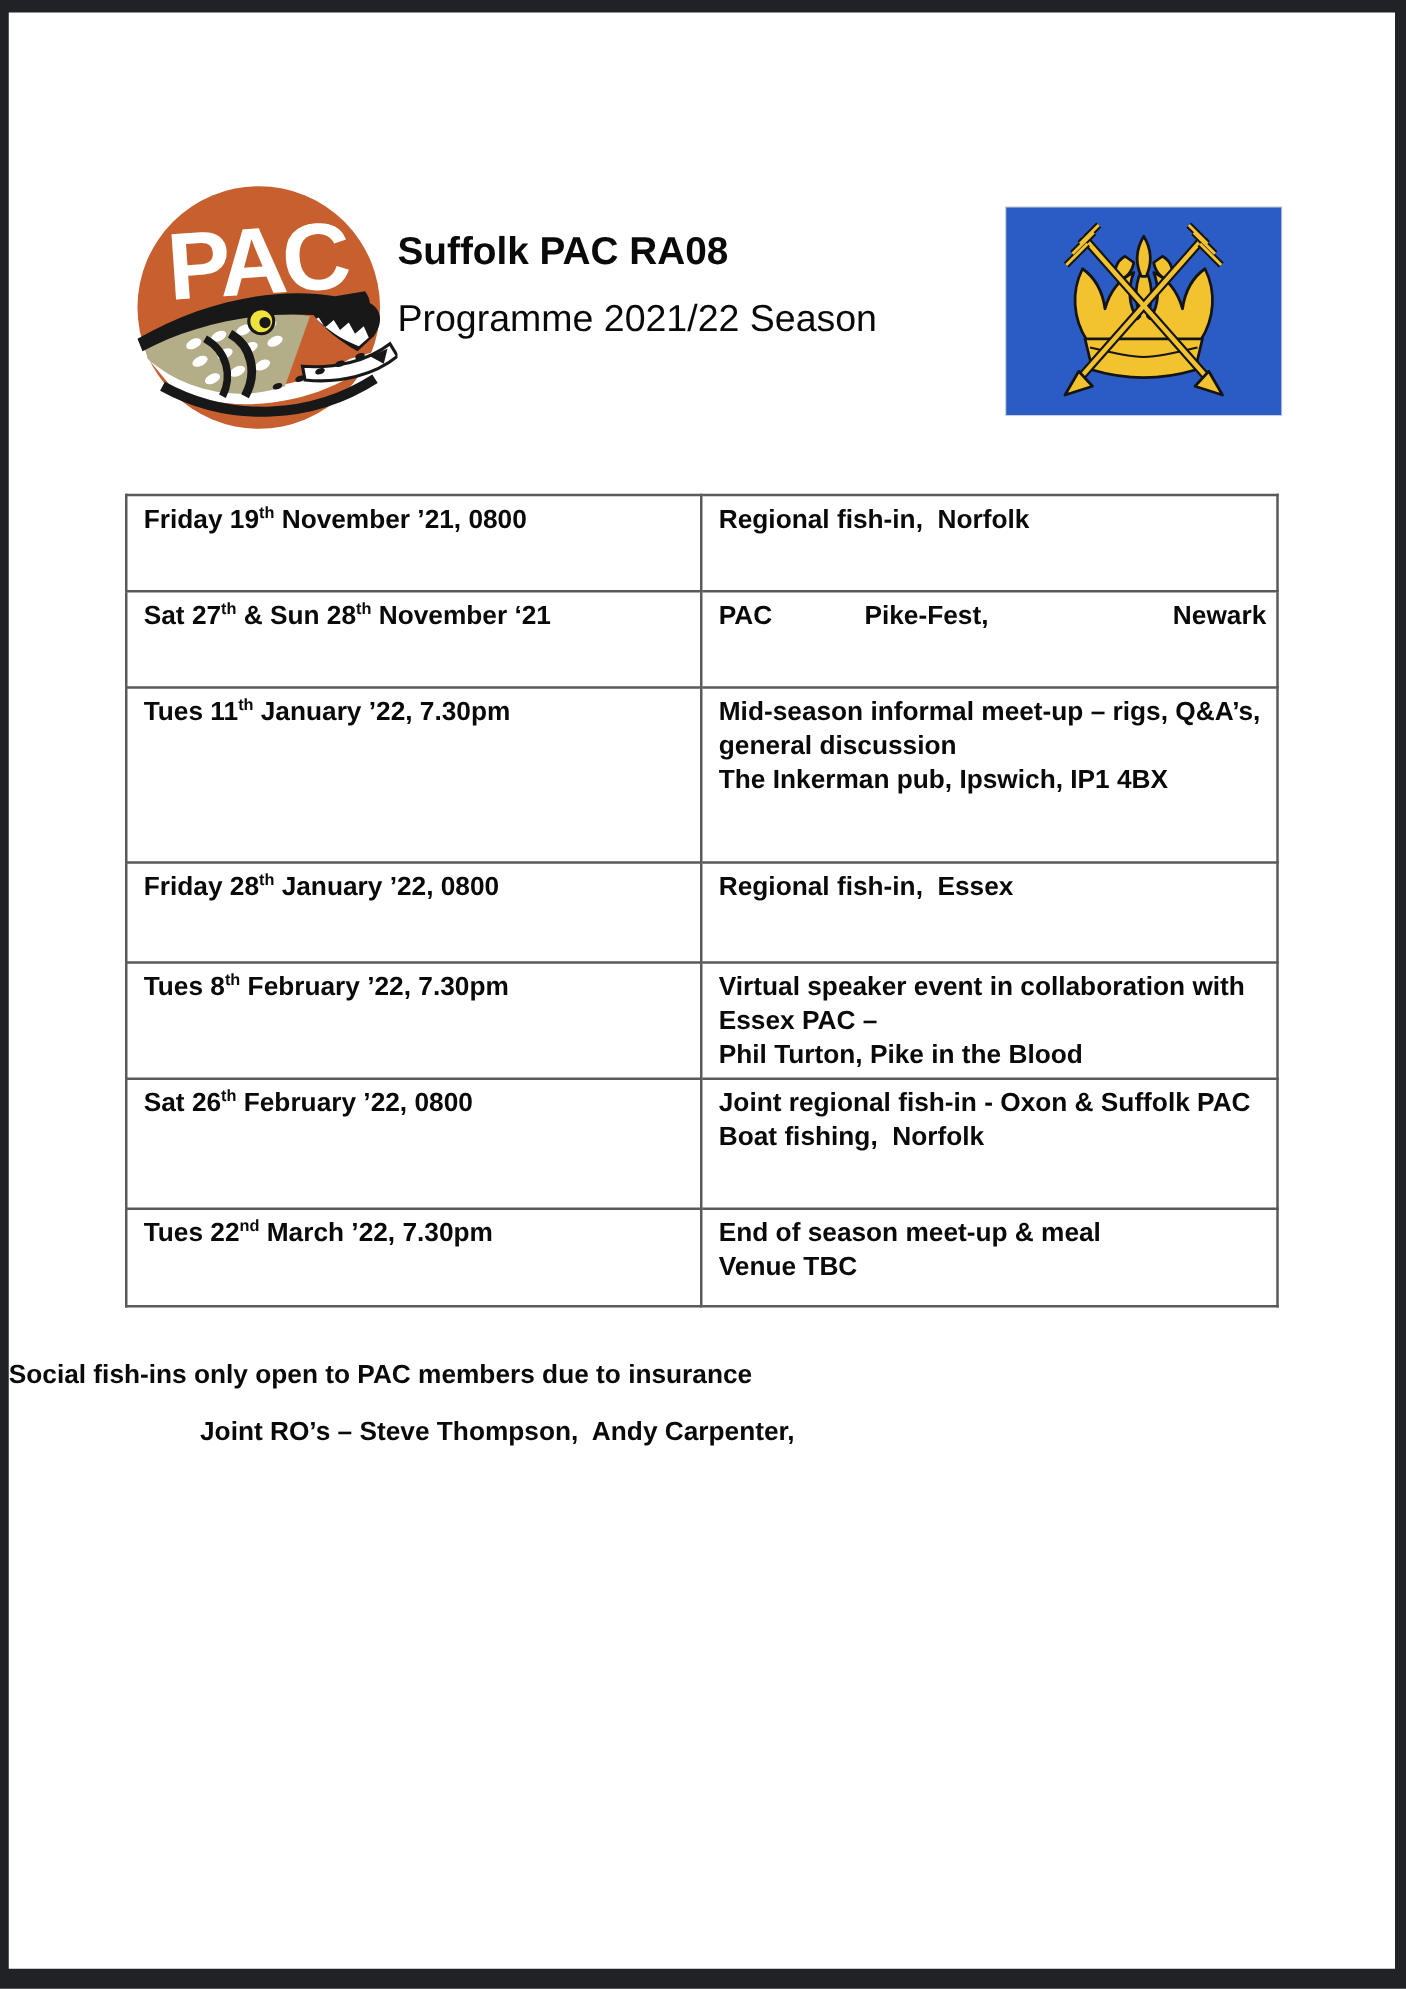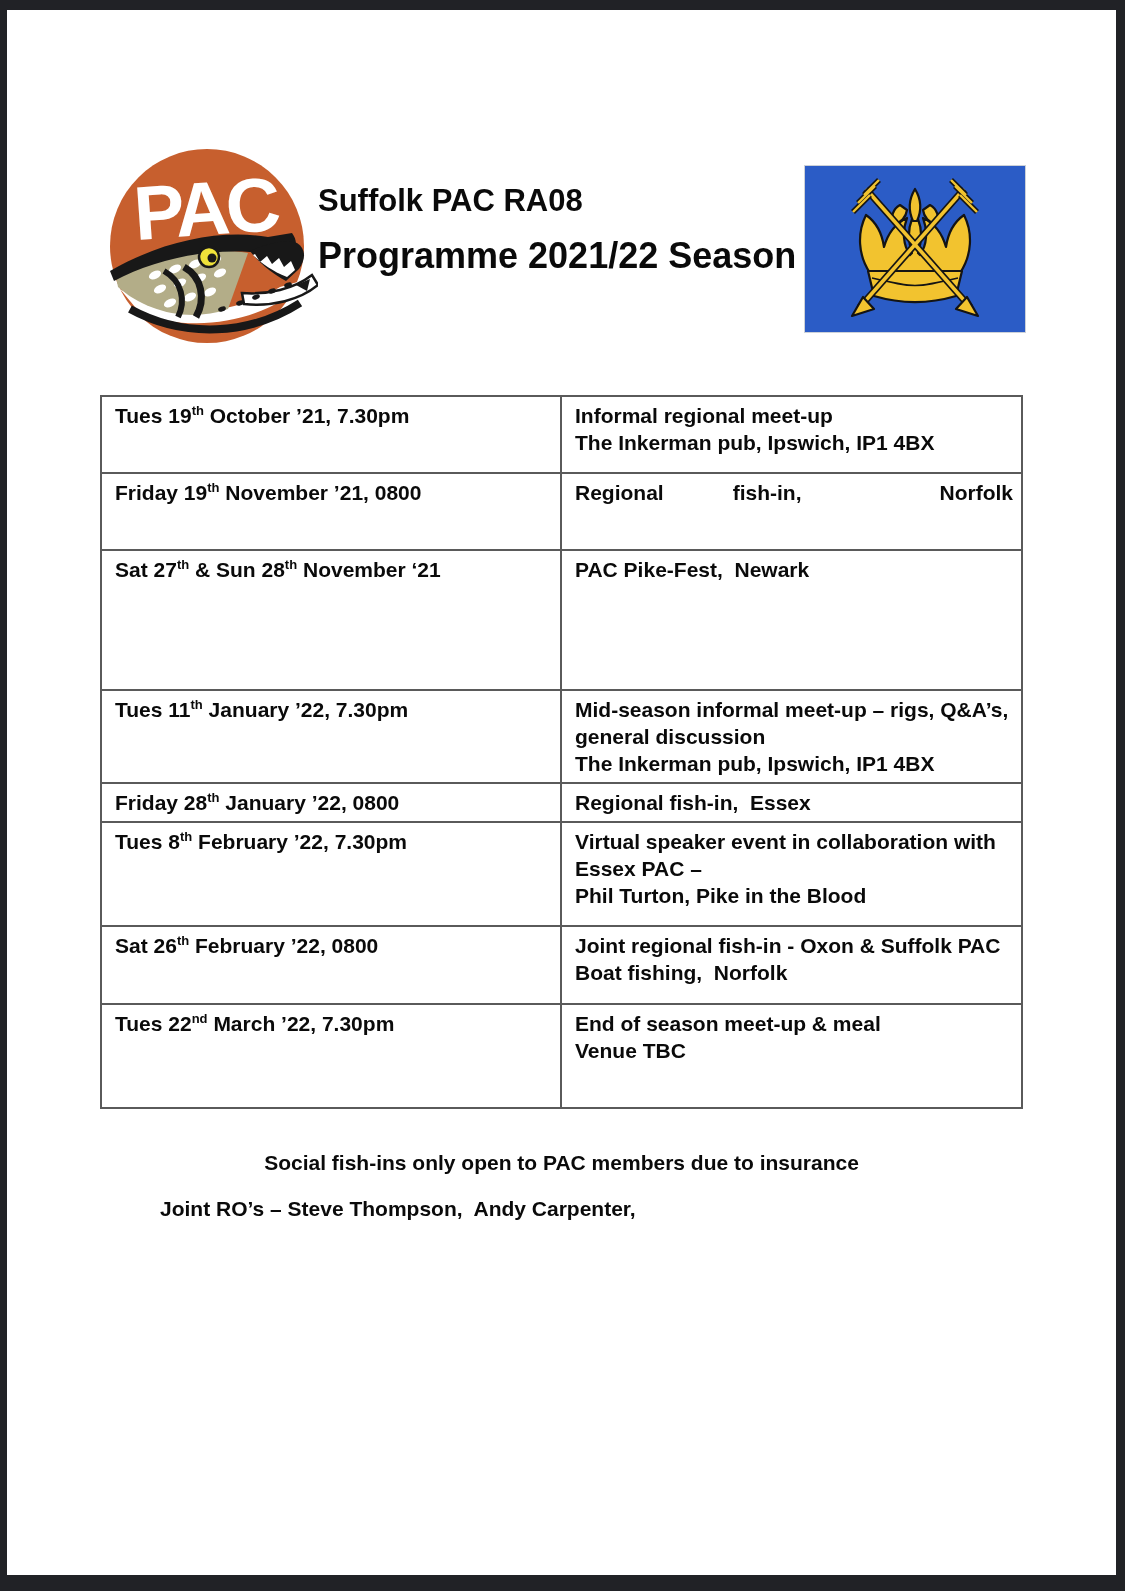--- a/index.html
+++ b/index.html
@@ -18,21 +18,21 @@
   }
   
   .header{
     margin:137px 90px 0 93px;
     display:flex;
     align-items:flex-start;
   }
   .logo-box{width:218px;height:202px;flex:none;}
   .titles{flex:1;text-align:left;padding-top:36px;}
   .title-line1{font-size:31px;font-weight:bold;line-height:36px;}
-  .title-line2{font-size:36px;font-weight:bold;line-height:36px;margin-top:19px;}
+  .title-line2{font-size:30px;font-weight:normal;line-height:36px;margin-top:19px;}
   .flag-box{width:222px;height:168px;flex:none;margin-top:18px;}
   .flag-box svg{display:block;}
   
   table.schedule{
     margin:46px 93px 0 93px;
     width:923px;
     border-collapse:collapse;
     table-layout:fixed;
   }
   table.schedule td{
@@ -60,21 +60,20 @@
   table.schedule tr:nth-child(9) td{height:104px;}
   table.schedule tr:nth-child(10) td{height:80px;padding-left:16px;}
   
   table.schedule tr:nth-child(2) td.event-cell div:first-child{
     text-align:justify;
     text-align-last:justify;
   }
   
   .footer-line1{
     margin-top:42px;
-    text-align:center;
     font-size:21px;
     font-weight:bold;
     white-space:pre-wrap;
   }
   .footer-line2{
     margin:22px 2px 0 153px;
     font-size:21px;
     font-weight:bold;
     white-space:pre-wrap;
   }
@@ -180,27 +179,20 @@
           <path d="M174 151 L152 144 L163 132 Z" fill="#f2c32f" stroke="#141414" stroke-width="2.2" stroke-linejoin="round"></path>
           <path d="M48 151 L70 144 L59 132 Z" fill="#f2c32f" stroke="#141414" stroke-width="2.2" stroke-linejoin="round"></path>
         </g>
       </svg>
     </div>
   </div>
 
   <table class="schedule">
     <tbody>
         <tr>
-          <td class="date-cell"><span>Tues 19</span><sup>th</sup><span> October ’21, 7.30pm</span></td>
-          <td class="event-cell">
-            <div>Informal regional meet-up</div>
-            <div>The Inkerman pub, Ipswich, IP1 4BX</div>
-          </td>
-        </tr>
-        <tr>
           <td class="date-cell"><span>Friday 19</span><sup>th</sup><span> November ’21, 0800</span></td>
           <td class="event-cell">
             <div>Regional fish-in,  Norfolk</div>
           </td>
         </tr>
         <tr>
           <td class="date-cell"><span>Sat 27</span><sup>th</sup><span> &amp; Sun 28</span><sup>th</sup><span> November ‘21</span></td>
           <td class="event-cell">
             <div>PAC Pike-Fest,  Newark</div>
           </td>

